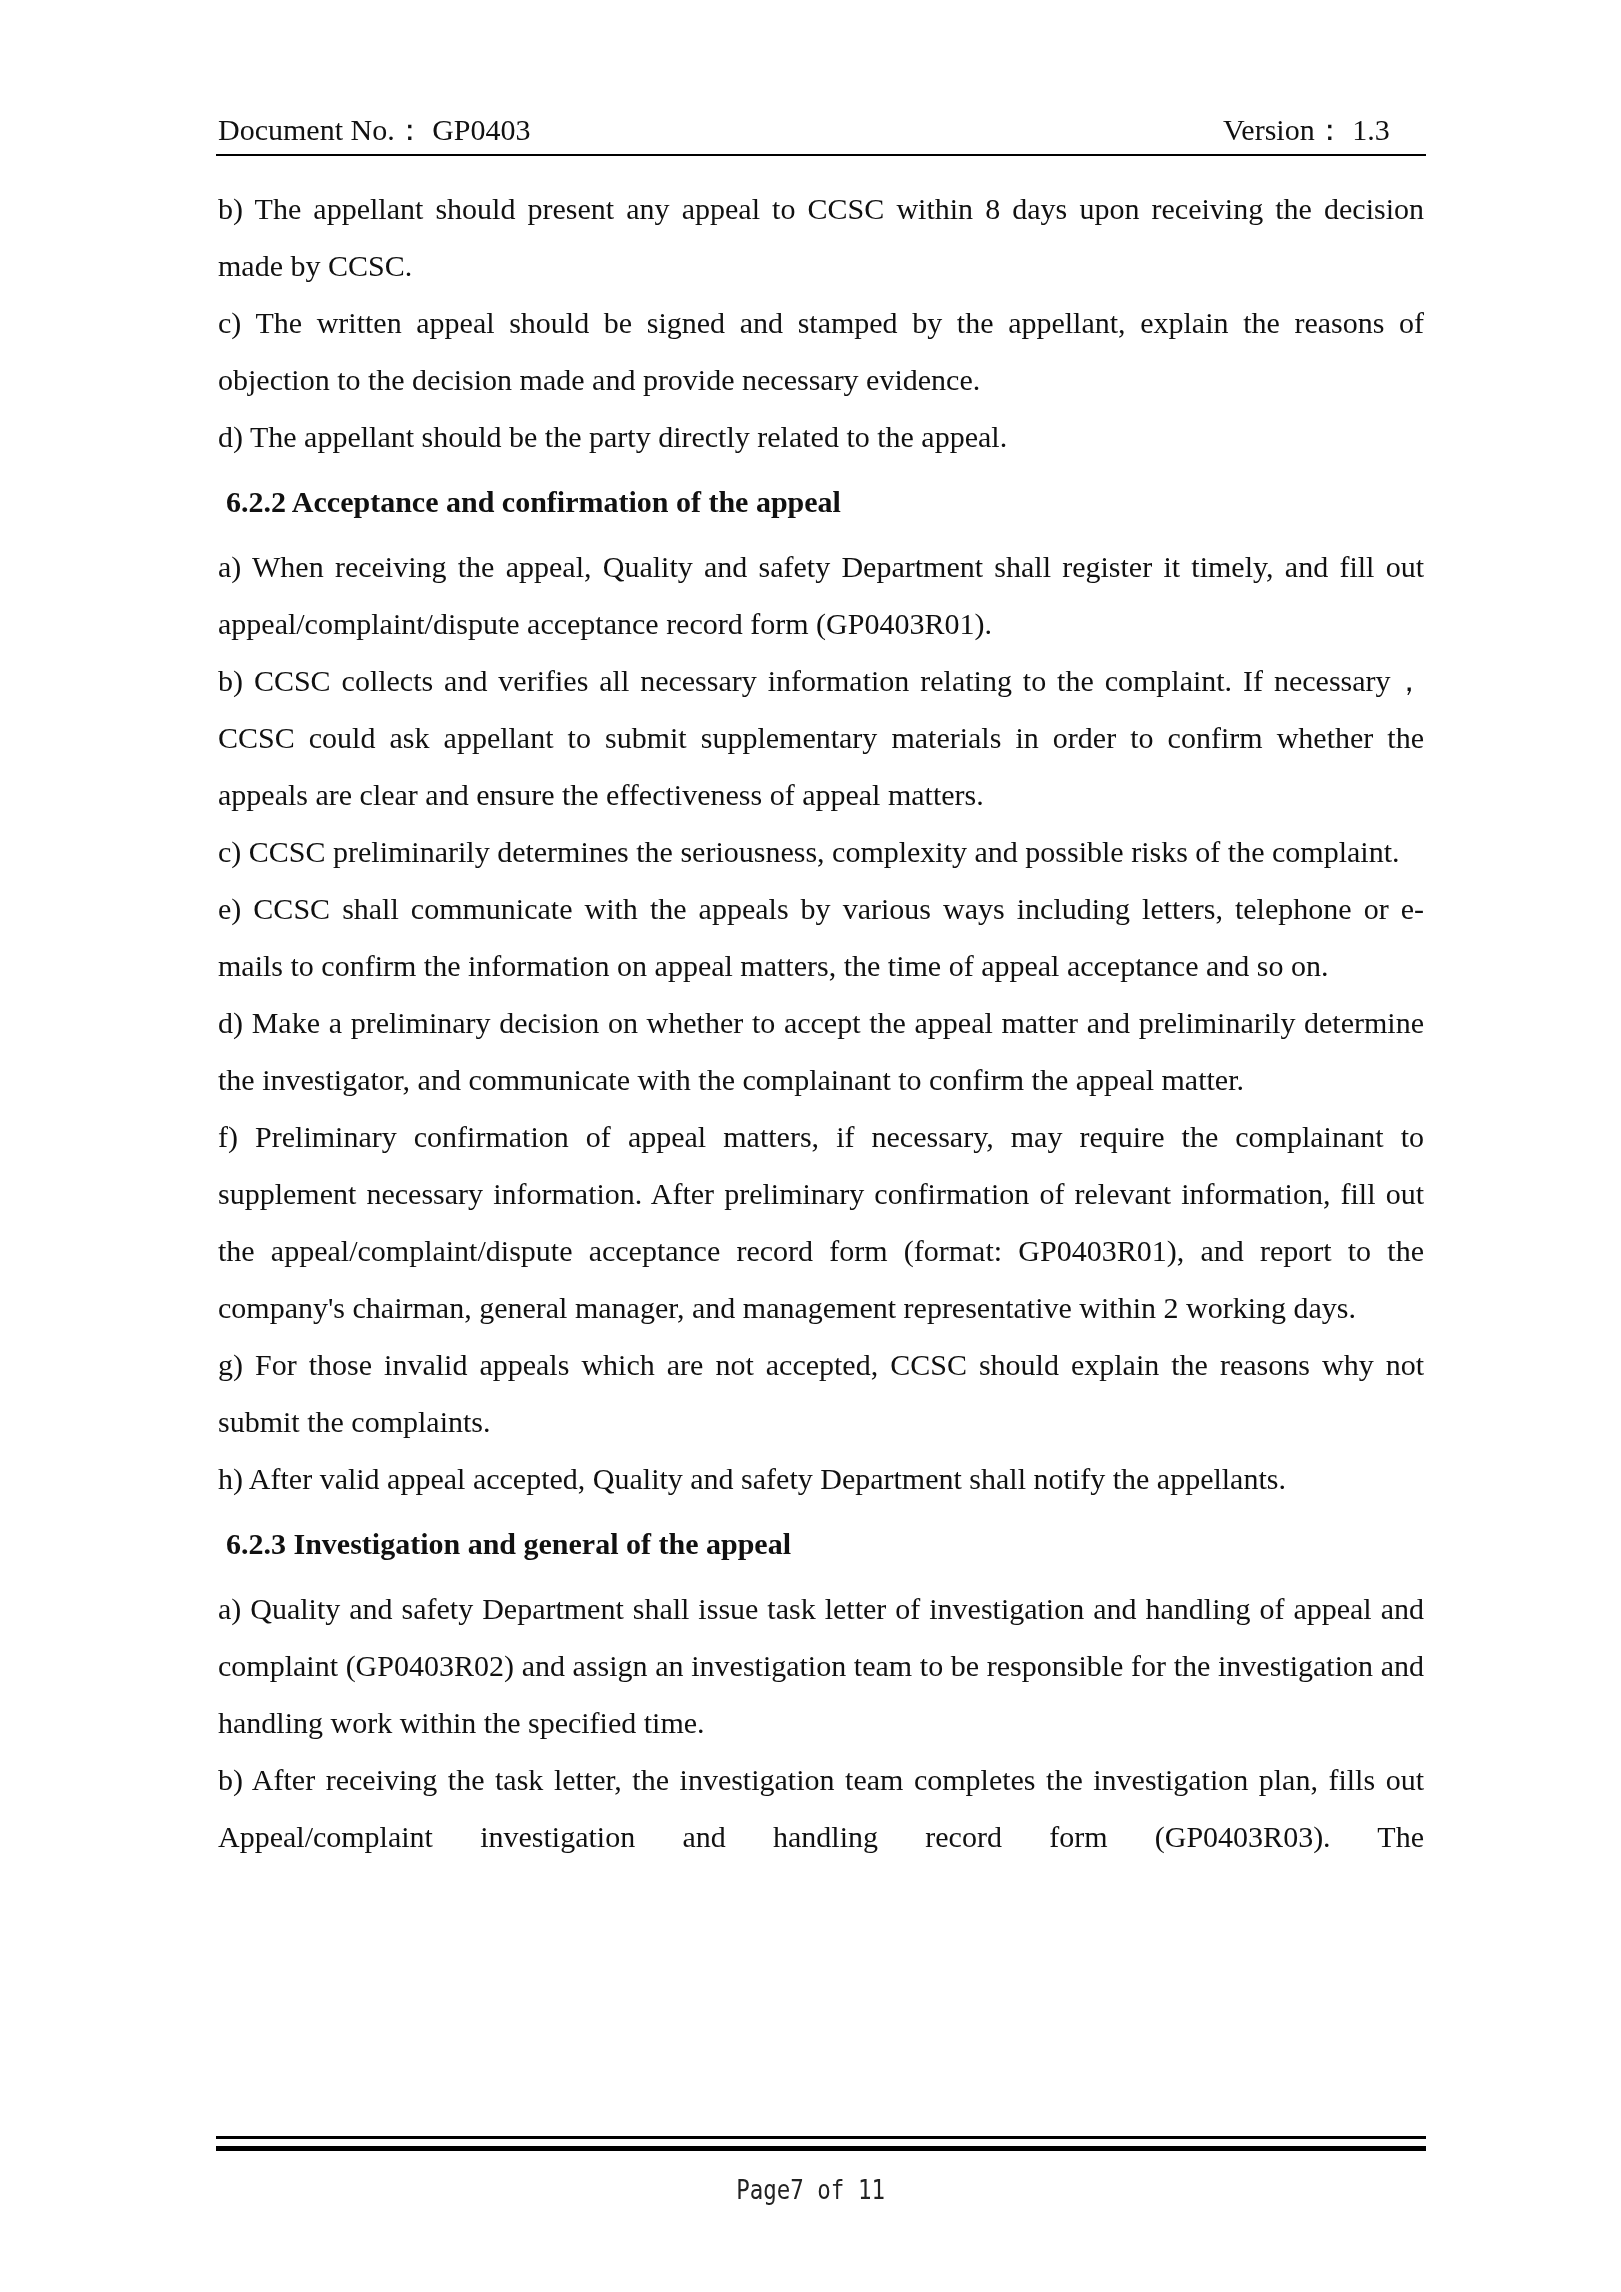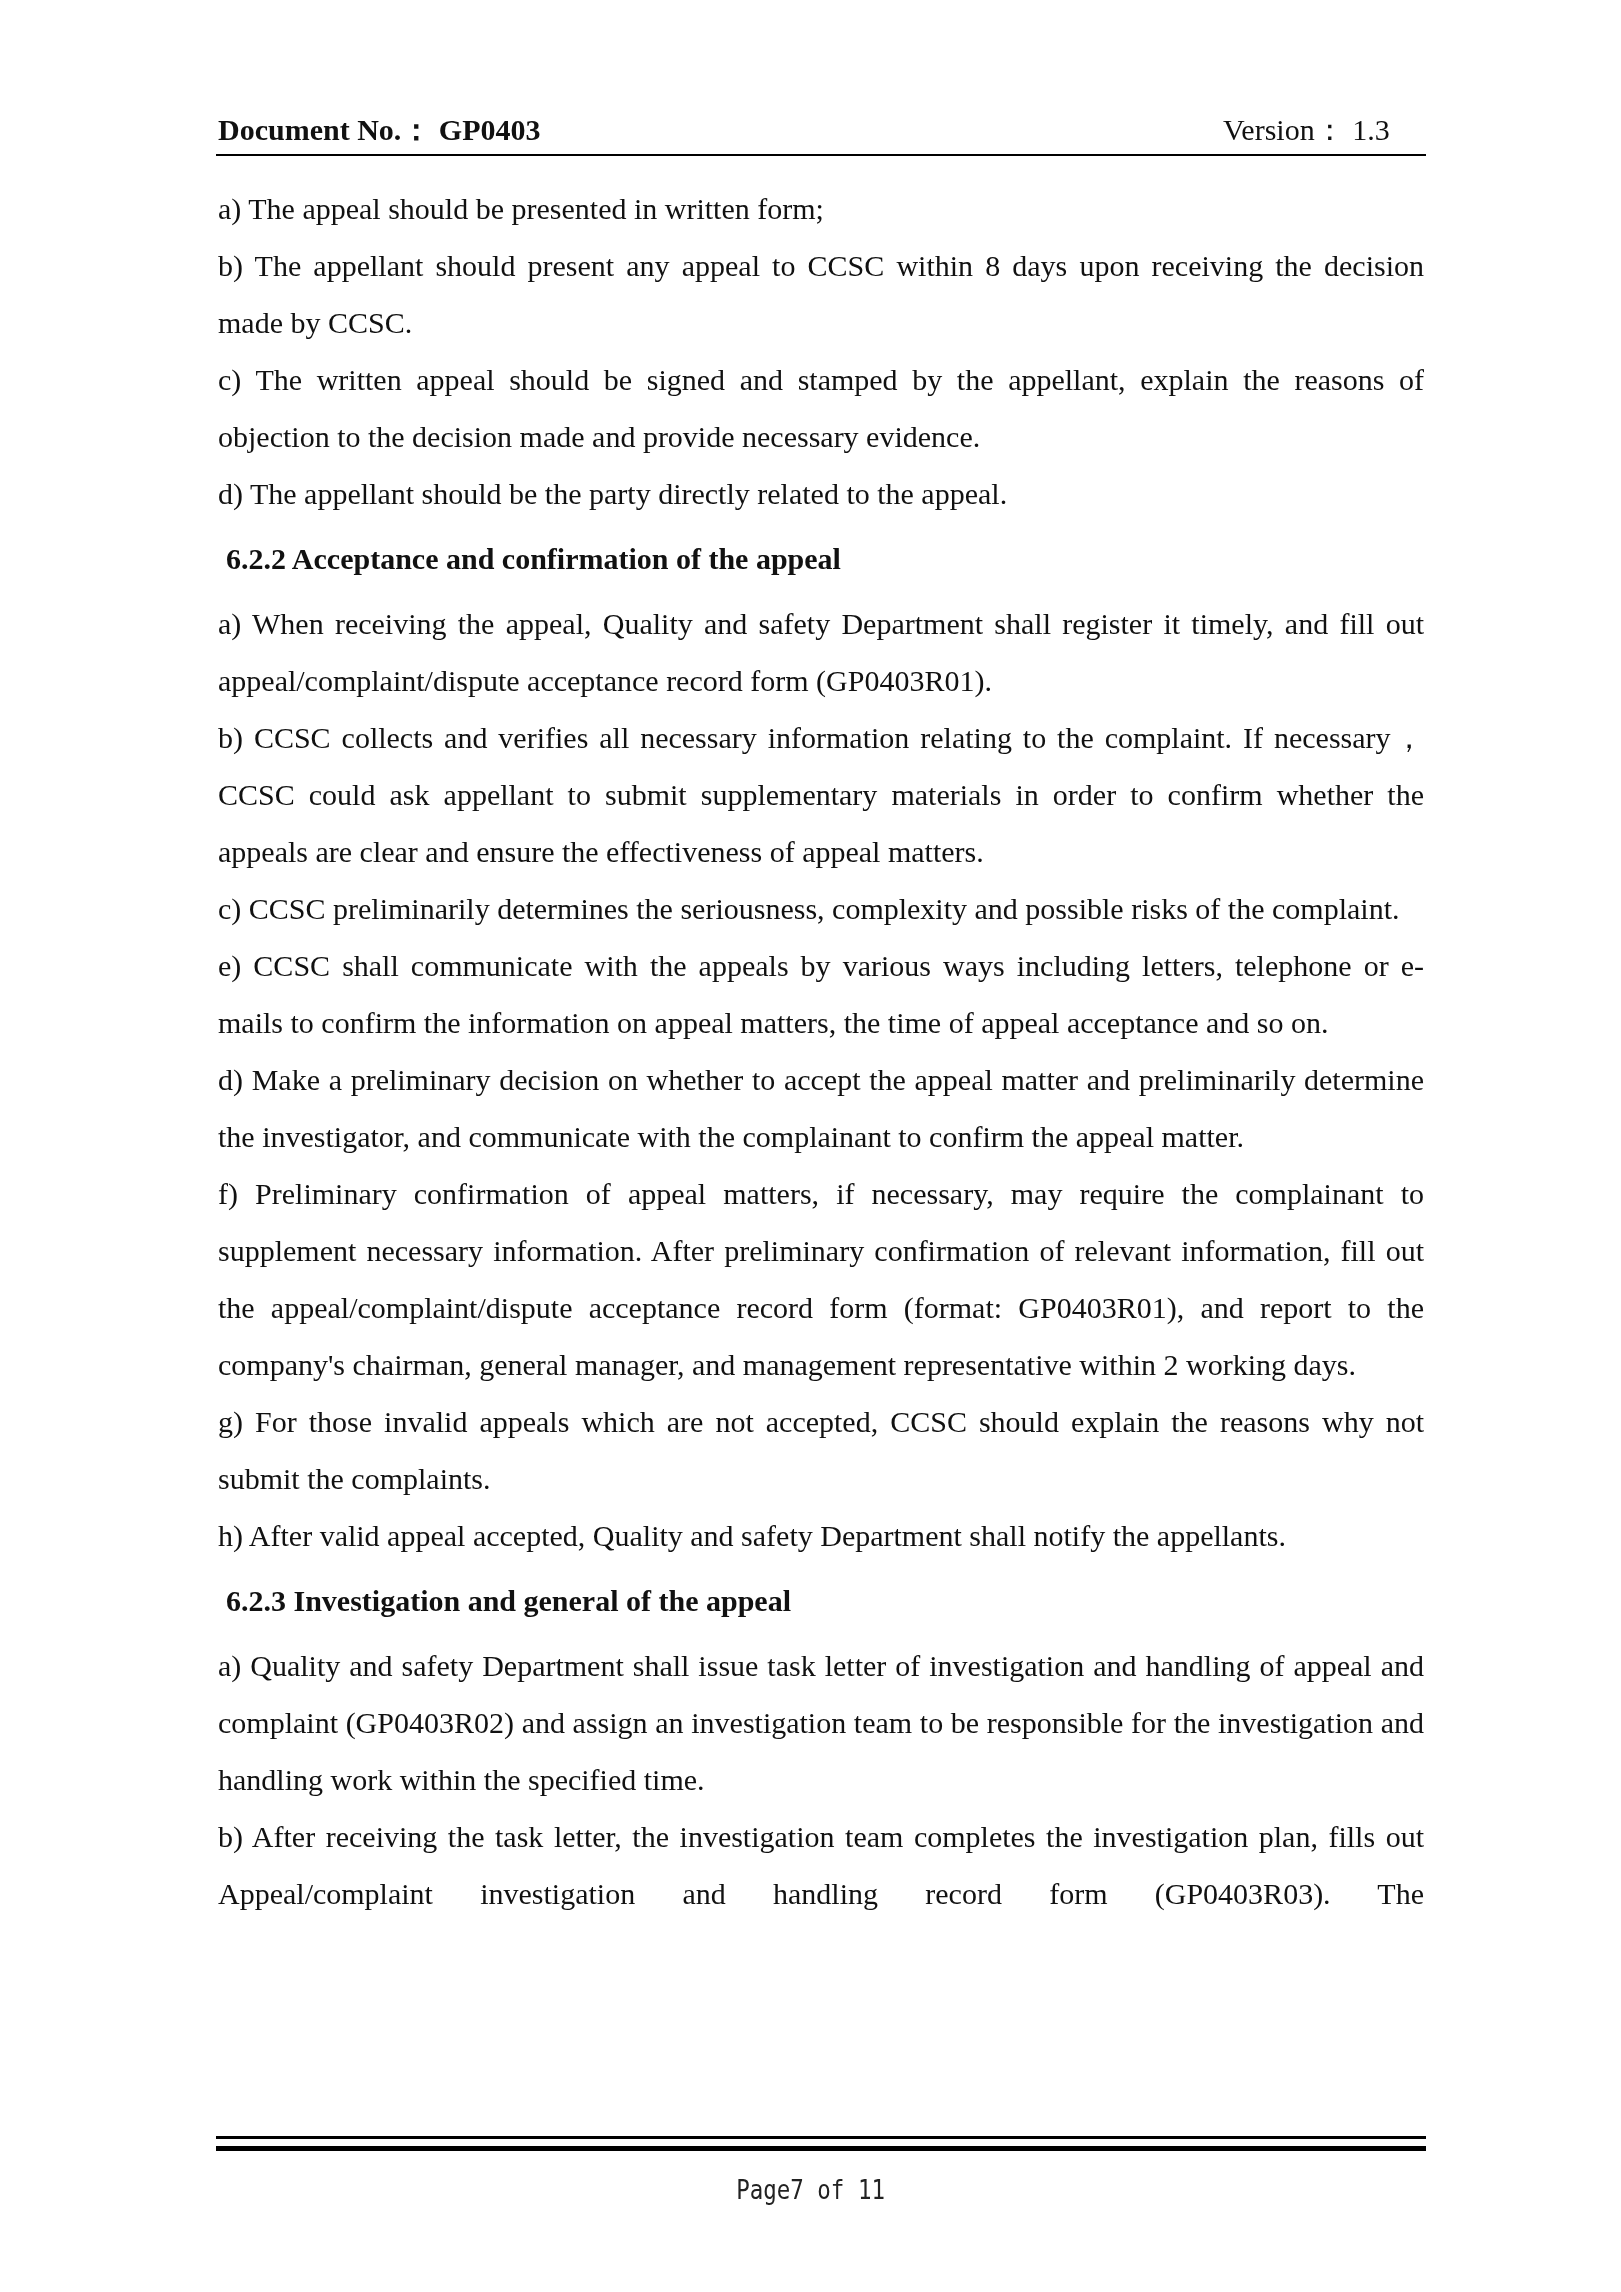--- a/index.html
+++ b/index.html
@@ -21,21 +21,20 @@
       top: 110px;
       width: 1206px;
       height: 39px;
       font-size: 30px;
       line-height: 39px;
     }
     .header .left {
       position: absolute;
       left: 0;
       top: 0;
-      font-weight: bold;
     }
     .header .right {
       position: absolute;
       left: 961px;
       top: 0;
       margin-left: 44px;
     }
     .header-rule {
       position: absolute;
       left: 216px;
@@ -100,21 +99,20 @@
 </head>
 <body>
 
 <div class="header">
   <span class="left">Document No.： GP0403</span>
   <span class="right">Version： 1.3</span>
 </div>
 <div class="header-rule"></div>
 
 <div class="body">
-  <p>a) The appeal should be presented in written form;</p>
   <p>b) The appellant should present any appeal to CCSC within 8 days upon receiving the decision made by CCSC.</p>
   <p>c) The written appeal should be signed and stamped by the appellant, explain the reasons of objection to the decision made and provide necessary evidence.</p>
   <p>d) The appellant should be the party directly related to the appeal.</p>
 
   <h3>6.2.2 Acceptance and confirmation of the appeal</h3>
   <p>a) When receiving the appeal, Quality and safety Department shall register it timely, and fill out appeal/complaint/dispute acceptance record form (GP0403R01).</p>
   <p>b) CCSC collects and verifies all necessary information relating to the complaint. If necessary， CCSC could ask appellant to submit supplementary materials in order to confirm whether the appeals are clear and ensure the effectiveness of appeal matters.</p>
   <p>c) CCSC preliminarily determines the seriousness, complexity and possible risks of the complaint.</p>
   <p>e) CCSC shall communicate with the appeals by various ways including letters, telephone or e-mails to confirm the information on appeal matters, the time of appeal acceptance and so on.</p>
   <p>d) Make a preliminary decision on whether to accept the appeal matter and preliminarily determine the investigator, and communicate with the complainant to confirm the appeal matter.</p>

